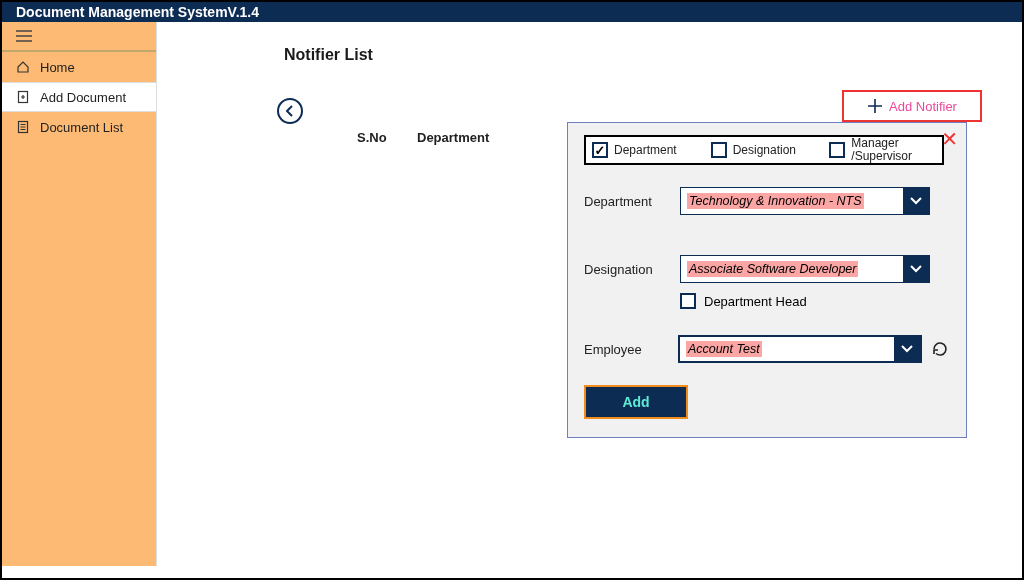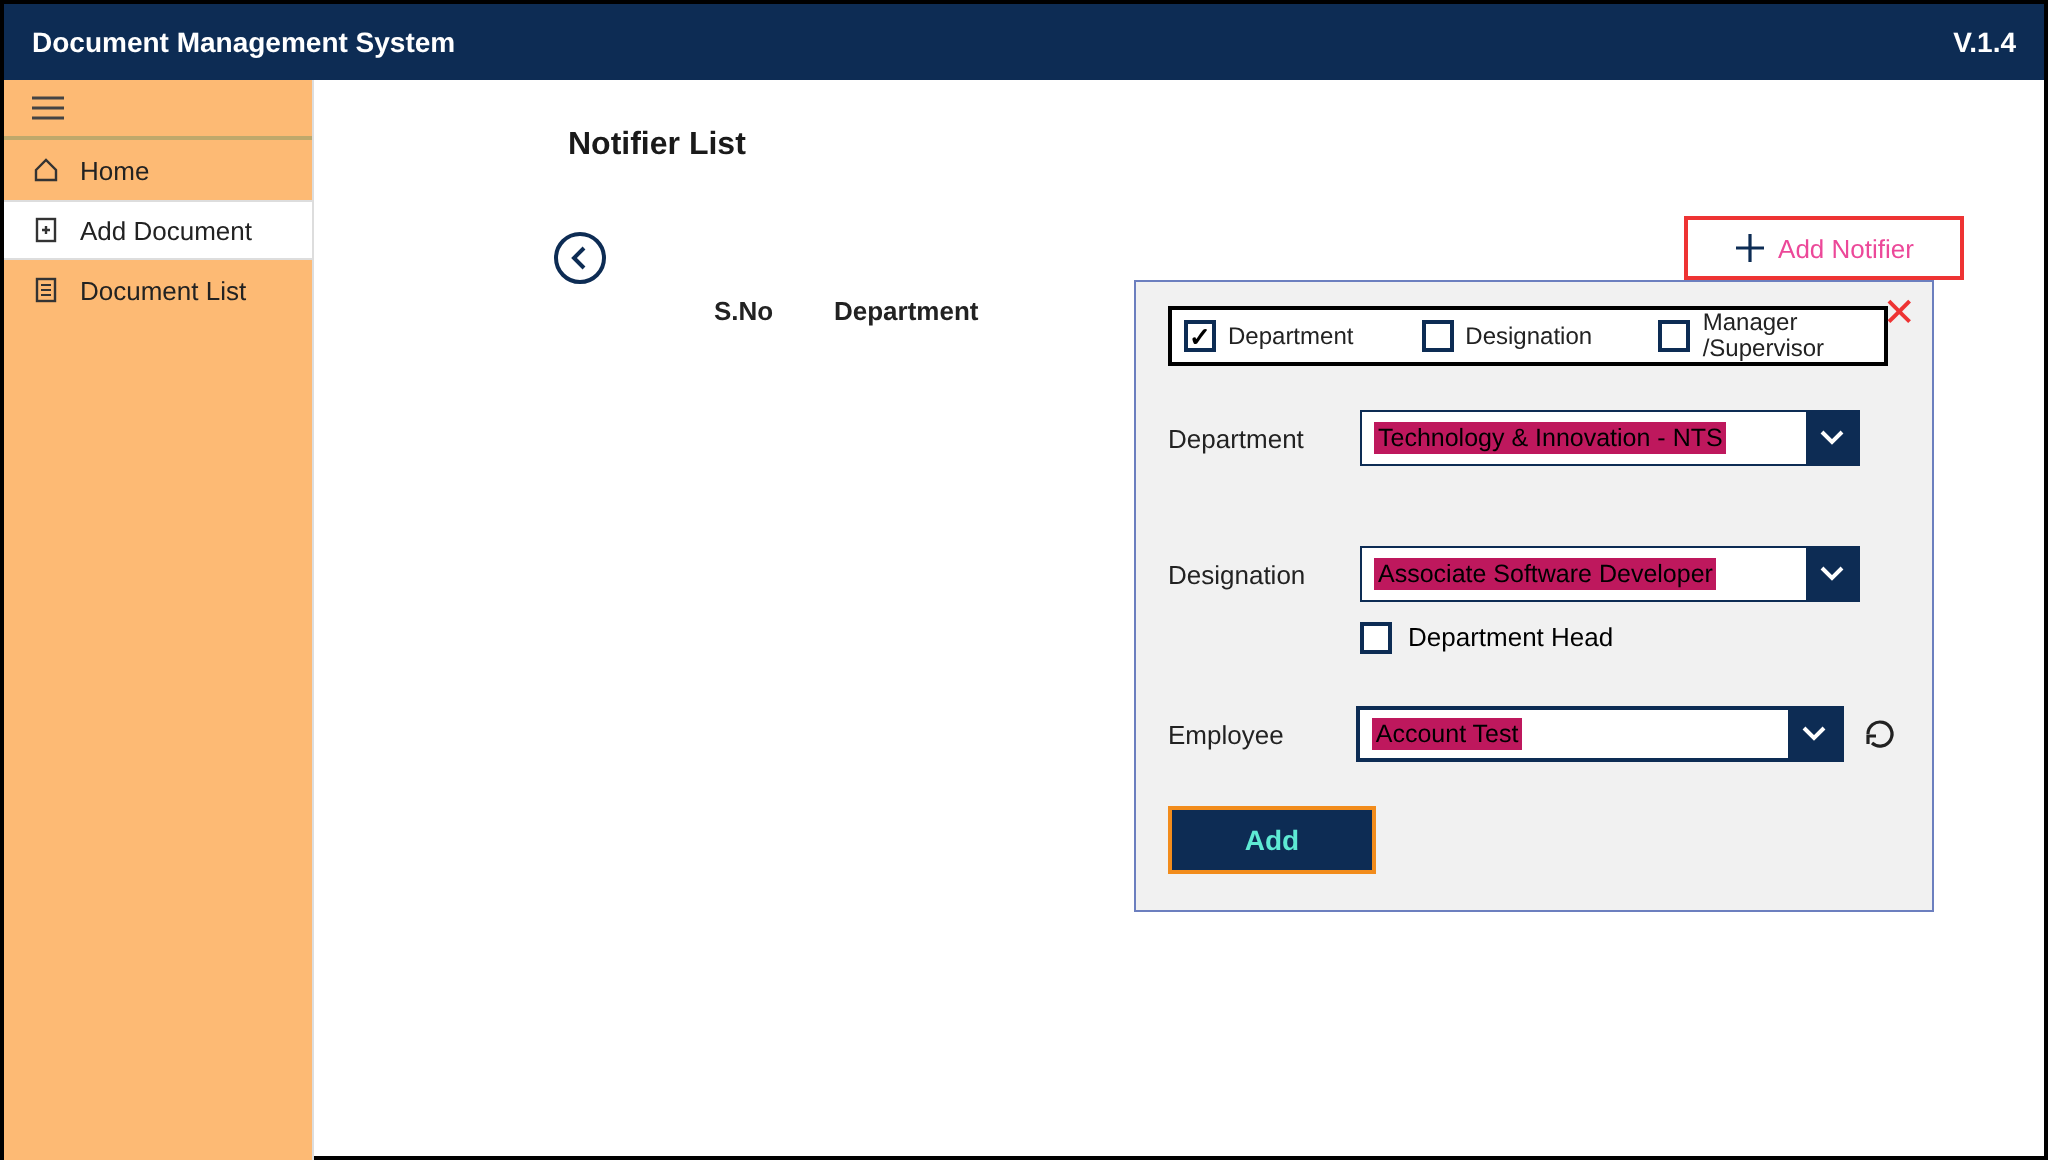--- a/index.html
+++ b/index.html
@@ -1,18 +1,18 @@
 <!DOCTYPE html>
 <html><head>
 <meta charset="utf-8">
 <style>
   * { box-sizing: border-box; margin: 0; padding: 0; font-family: "Segoe UI", Arial, sans-serif; }
   html, body { width: 1024px; height: 580px; overflow: hidden; background: #fff; }
   .frame { width: 1024px; height: 580px; border: 2px solid #000; position: relative; background: #fff; }
-  .topbar { height: 38px; background: #0d2c54; color: #fff; display: flex; align-items: center; justify-content: space-between; padding: 0 14px; font-size: 14px; font-weight: 600; }
+  .topbar { height: 20px; background: #0d2c54; color: #fff; display: flex; align-items: center; padding: 0 14px; font-size: 14px; font-weight: 600; }
   .body { display: flex; height: calc(100% - 32px); }
   .sidebar { width: 155px; background: #fdba74; border-right: 1px solid #ddd; }
   .hamburger { height: 30px; display: flex; align-items: center; padding-left: 14px; color: #444; font-size: 18px; border-bottom: 2px solid #bfa86b; }
   .nav-item { display: flex; align-items: center; gap: 10px; height: 30px; padding-left: 14px; font-size: 13px; color: #222; cursor: pointer; }
   .nav-item.active { background: #fff; border-top: 1px solid #ddd; border-bottom: 1px solid #ddd; }
   .nav-icon { width: 14px; height: 14px; display: inline-flex; align-items: center; justify-content: center; }
   .main { flex: 1; position: relative; padding: 24px 36px; }
   .page-title { font-size: 16px; font-weight: 700; margin-left: 91px; color: #1a1a1a; margin-bottom: 18px; }
   .back-btn { position: absolute; left: 120px; top: 76px; width: 26px; height: 26px; border: 2px solid #0d2c54; border-radius: 50%; display: flex; align-items: center; justify-content: center; cursor: pointer; }
   .add-notifier-btn { position: absolute; right: 40px; top: 68px; width: 140px; height: 32px; border: 2px solid #e33; background: #fff; display: flex; align-items: center; justify-content: center; gap: 6px; font-size: 13px; color: #ec4899; cursor: pointer; }
@@ -26,24 +26,24 @@
   .type-row { border: 2px solid #000; display: flex; align-items: center; height: 30px; background: #fff; width: 360px; }
   .type-cell { flex: 1; display: flex; align-items: center; gap: 6px; padding: 0 6px; font-size: 12px; color: #222; }
   .type-cell:not(:last-child) { border-right: none; }
   .chk { width: 16px; height: 16px; border: 2px solid #0d2c54; display: inline-flex; align-items: center; justify-content: center; background: #fff; cursor: pointer; flex-shrink: 0; }
   .chk.checked::after { content: "✓"; font-size: 13px; font-weight: 900; color: #000; line-height: 1; }
   .form-row { display: flex; align-items: center; margin-top: 22px; }
   .form-label { width: 96px; font-size: 13px; color: #222; }
   .select-wrap { display: flex; align-items: stretch; width: 250px; height: 28px; border: 1px solid #0d2c54; background: #fff; }
   .select-wrap.emp { border: 2px solid #0d2c54; }
   .select-val { flex: 1; display: flex; align-items: center; padding: 0 6px; font-size: 12.5px; }
-  .select-val span { background: #be185d; padding: 1px 2px; }
+  .select-val span { background: #fca5a5; padding: 1px 2px; font-style: italic; }
   .select-arrow { width: 26px; background: #0d2c54; color: #fff; display: flex; align-items: center; justify-content: center; cursor: pointer; }
   .refresh { width: 20px; height: 20px; margin-left: 8px; display: flex; align-items: center; justify-content: center; cursor: pointer; color: #222; }
-  .dept-head-row { display: flex; align-items: flex-start; gap: 8px; margin-left: 96px; margin-top: 10px; font-size: 13px; }
+  .dept-head-row { display: flex; align-items: center; gap: 8px; margin-left: 96px; margin-top: 10px; font-size: 13px; }
   .add-btn-wrap { border: 2px solid #f28c1c; display: inline-block; margin-top: 22px; }
   .add-btn { width: 100px; height: 30px; background: #0d2c54; color: #5eead4; font-size: 14px; font-weight: 600; border: none; cursor: pointer; }
   svg { display: block; }
 </style>
 </head>
 <body>
 
 <div class="frame">
   <div class="topbar">
     <span>Document Management System</span>

